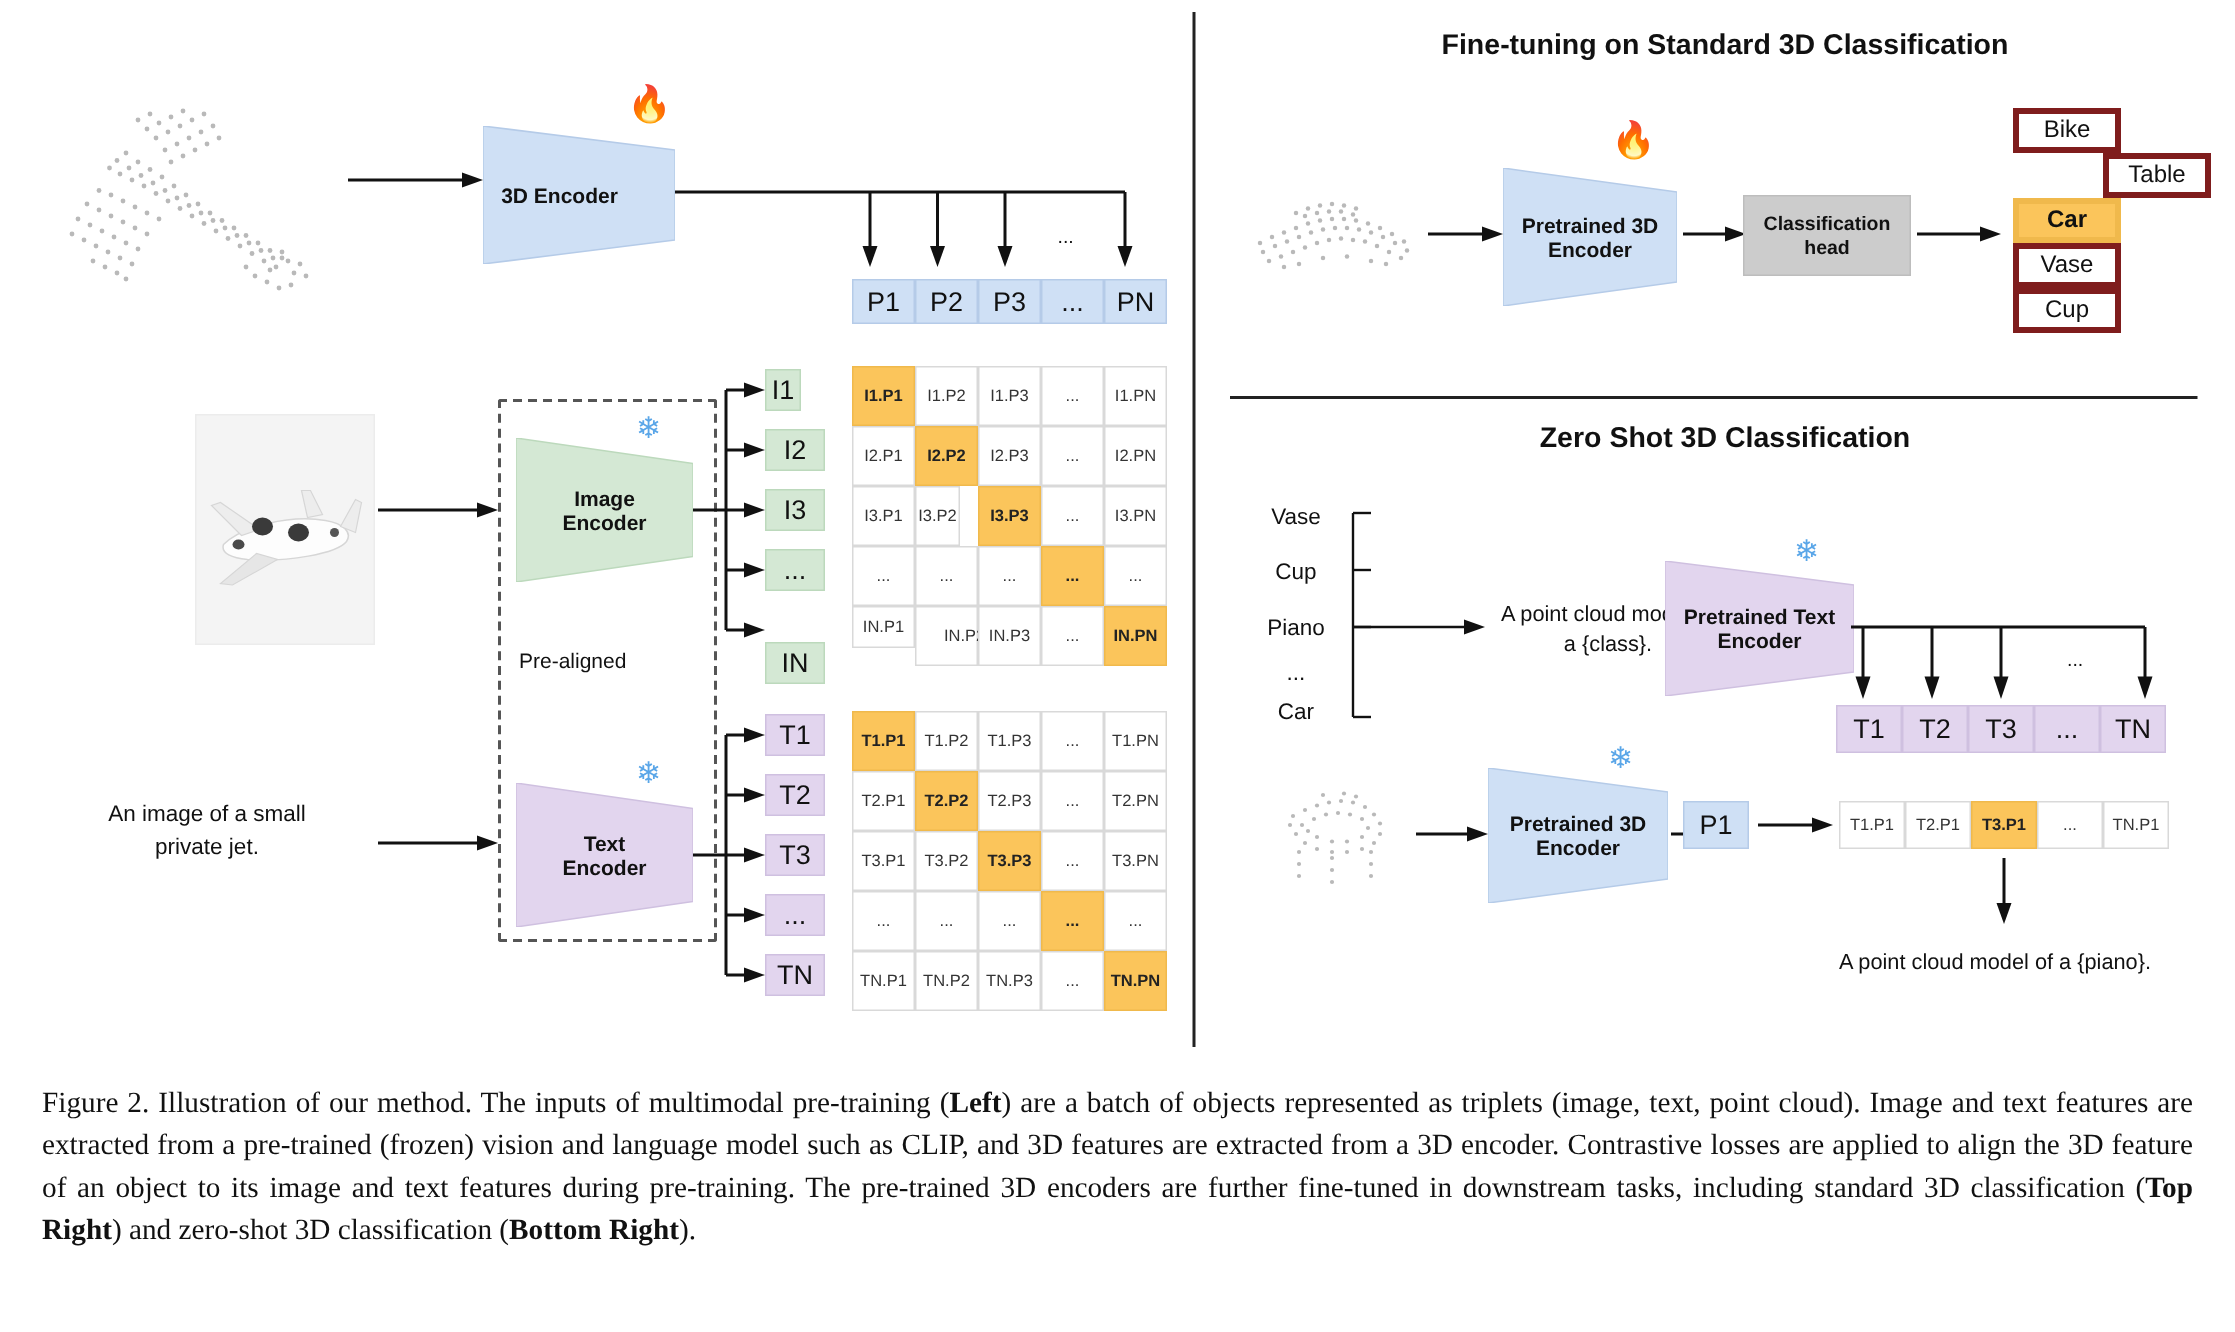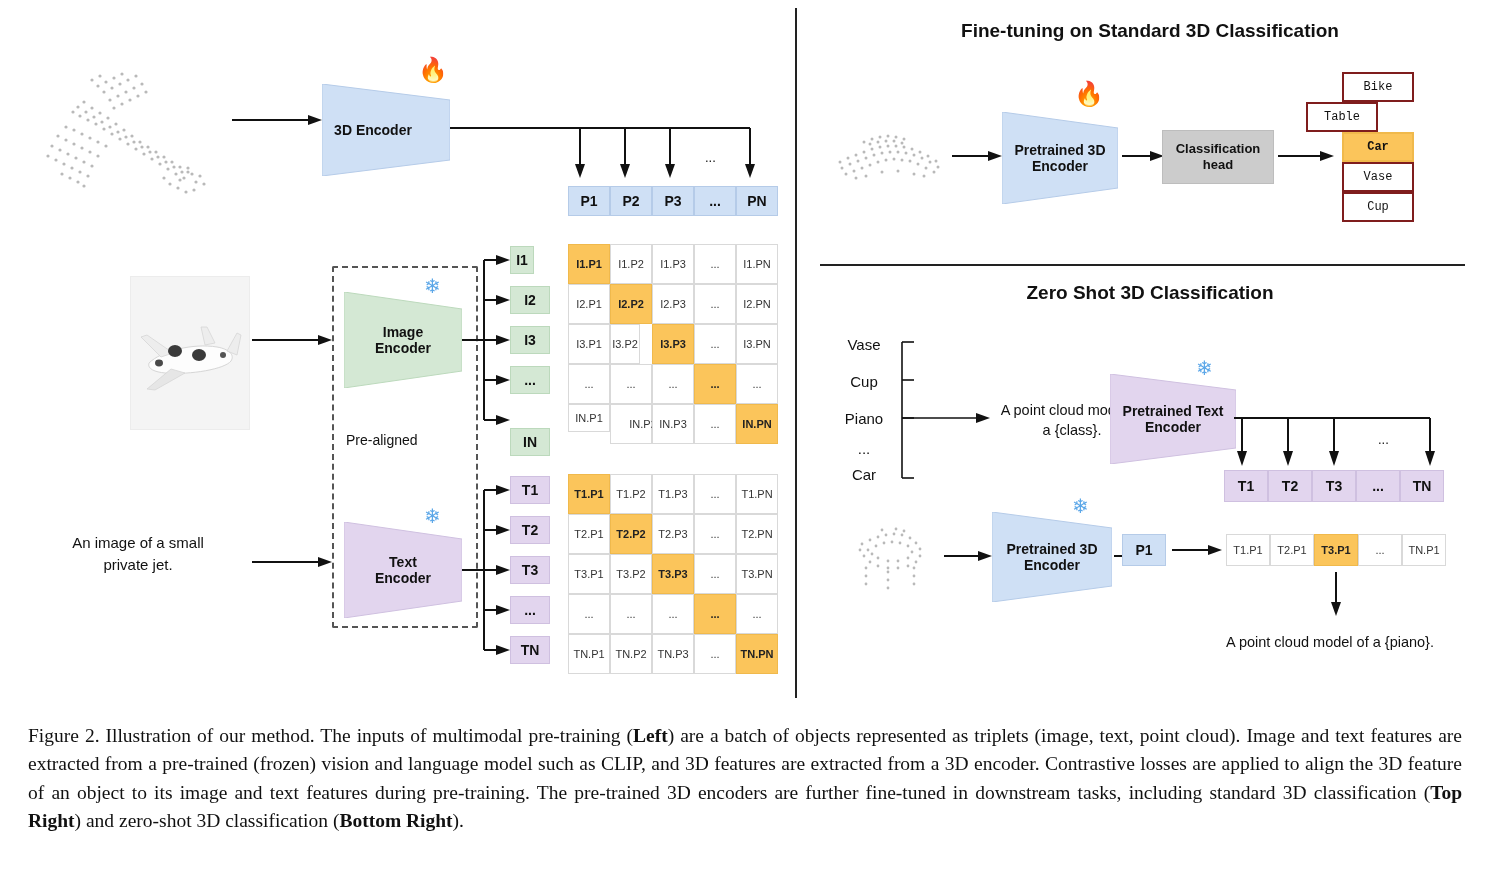--- a/index.html
+++ b/index.html
@@ -14,25 +14,25 @@
   .abs{position:absolute;}
   .title{font-weight:bold;font-size:19px;text-align:center;}
   .divider-v{position:absolute;background:#222;width:2px;}
   .divider-h{position:absolute;background:#222;height:2px;}
 
   .trap{position:absolute;display:flex;align-items:center;justify-content:center;
         text-align:center;font-weight:bold;font-size:14px;line-height:1.15;}
   .trap svg{position:absolute;left:0;top:0;}
   .trap span{position:relative;z-index:2;}
 
-  .cellbox{position:absolute;box-sizing:border-box;border:2px solid #7f1d1d;
-           display:flex;align-items:center;justify-content:center;font-size:12px;background:#fff;font-family:Liberation Mono, monospace;}
+  .cellbox{position:absolute;box-sizing:border-box;border:4px solid #7f1d1d;
+           display:flex;align-items:center;justify-content:center;font-size:16px;background:#fff;}
 
   .tag{position:absolute;box-sizing:border-box;border:1px solid #b9c7dd;
-       display:flex;align-items:center;justify-content:center;font-size:14px;font-weight:bold;}
+       display:flex;align-items:center;justify-content:center;font-size:18px;font-weight:normal;}
   .tag.blue{background:#cfe0f5;border-color:#b5cbe8;}
   .tag.green{background:#d4e8d4;border-color:#bcd9bc;}
   .tag.purple{background:#e2d5ee;border-color:#cfc0e0;}
 
   .matrix{position:absolute;}
   .mcell{position:absolute;box-sizing:border-box;border:1px solid #d9d9d9;background:#fff;
          display:flex;align-items:center;justify-content:center;font-size:11px;color:#333;}
   .mcell.hi{background:#fbc55b;border-color:#f0b94c;font-weight:bold;color:#222;}
 
   .lbl{position:absolute;font-size:14px;}
@@ -456,21 +456,21 @@
       <span>head</span>
     </span>
   </div>
 
   <svg class="abs" style="left:1278px;top:148px;" width="58" height="16">
     <line x1="0" y1="8" x2="44" y2="8" stroke="#111" stroke-width="2"></line>
     <polygon points="56,8 42,3 42,13" fill="#111"></polygon>
   </svg>
 
   <div class="cellbox" style="left:1342px;top:72px;width:72px;height:30px;">Bike</div>
-  <div class="cellbox" style="left:1306px;top:102px;width:72px;height:30px;">Table</div>
+  <div class="cellbox" style="left:1402px;top:102px;width:72px;height:30px;">Table</div>
   <div class="cellbox" style="left:1342px;top:132px;width:72px;height:30px;background:#fbc55b;border-color:#f0b94c;font-weight:bold;">Car</div>
   <div class="cellbox" style="left:1342px;top:162px;width:72px;height:30px;">Vase</div>
   <div class="cellbox" style="left:1342px;top:192px;width:72px;height:30px;">Cup</div>
 
   <div class="lbl" style="left:836px;top:336px;width:56px;text-align:center;font-size:15px;">Vase</div>
   <div class="lbl" style="left:836px;top:373px;width:56px;text-align:center;font-size:15px;">Cup</div>
   <div class="lbl" style="left:826px;top:410px;width:76px;text-align:center;font-size:15px;">Piano</div>
   <div class="lbl" style="left:836px;top:440px;width:56px;text-align:center;font-size:15px;">...</div>
   <div class="lbl" style="left:836px;top:466px;width:56px;text-align:center;font-size:15px;">Car</div>
 

